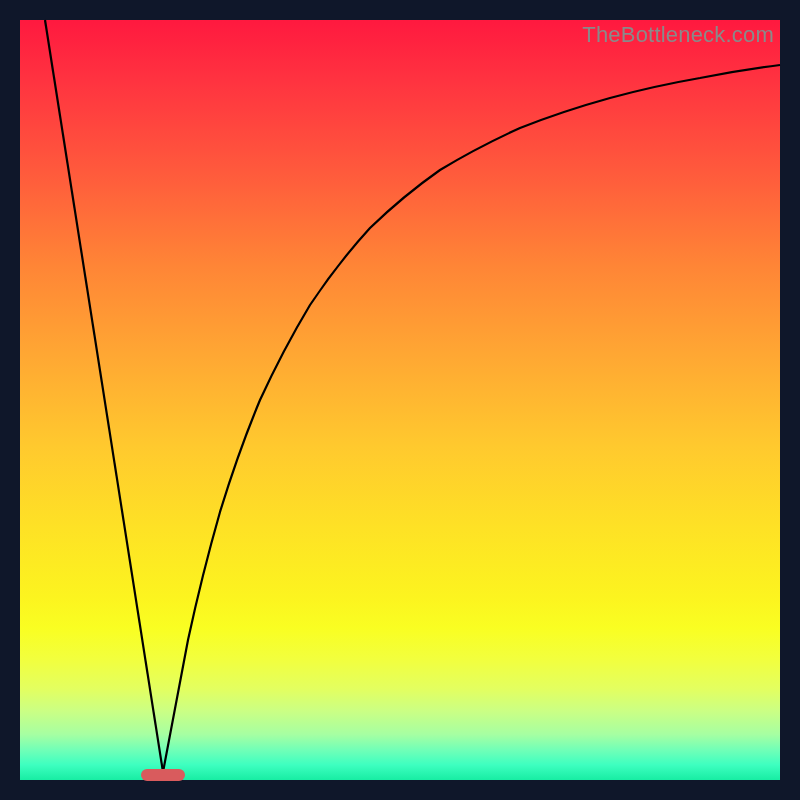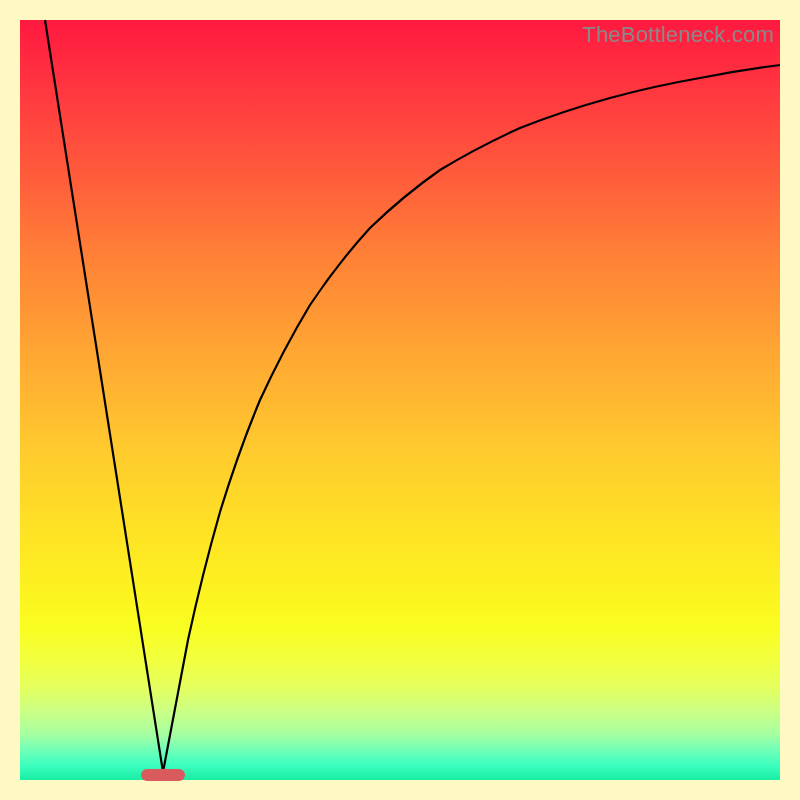--- a/index.html
+++ b/index.html
@@ -4,21 +4,21 @@
 <style>
   body {
     margin: 0;
     padding: 0;
     background: #fff;
   }
   .chart-container {
     position: relative;
     width: 800px;
     height: 800px;
-    background: #fef9c3;
+    background: #0f172a;
   }
   .plot-area {
     position: absolute;
     left: 20px;
     top: 20px;
     width: 760px;
     height: 760px;
     
     background: linear-gradient(
       to bottom,

